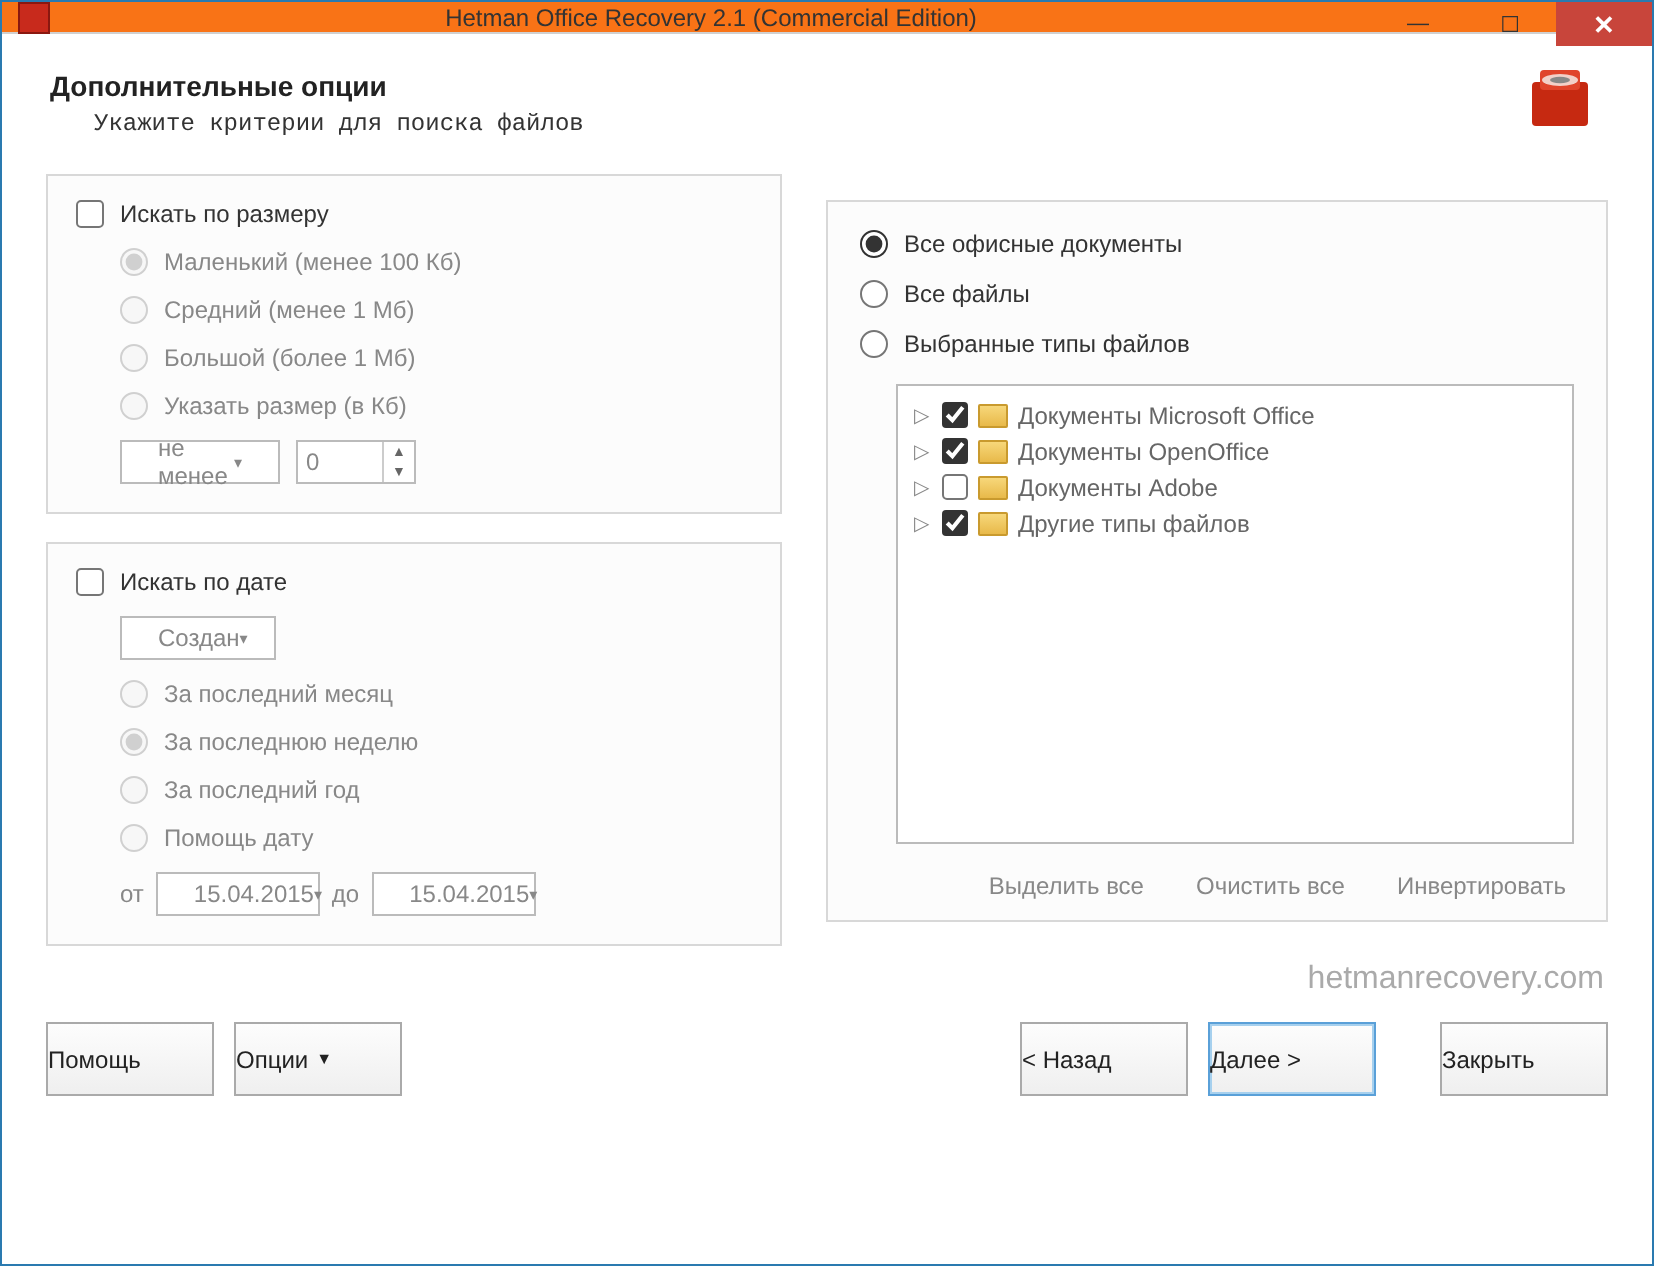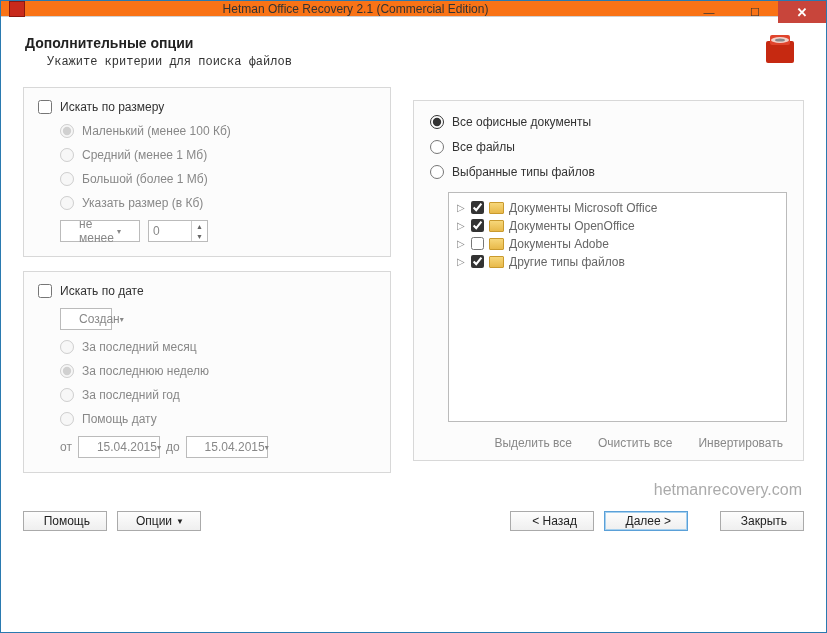--- a/index.html
+++ b/index.html
@@ -20,40 +20,40 @@
 .content { display: flex; padding: 4px 22px 0 22px; gap: 22px; align-items: center; }
 .leftcol { width: 368px; display: flex; flex-direction: column; gap: 14px; }
 .rightcol { flex: 1; display: flex; flex-direction: column; }
 fieldset { border: 1px solid #d8d8d8; background: #fcfcfc; padding: 12px 14px 14px; font-size: 12px; color: #333; }
 .chk-row, .rad-row { display: flex; align-items: center; margin-bottom: 10px; }
 .chk-row input[type=checkbox], .rad-row input[type=radio] { margin-right: 8px; width: 14px; height: 14px; accent-color: #333; }
 fieldset .rad-row { margin-left: 22px; color: #888; }
 fieldset .inputrow { margin-left: 22px; display: flex; gap: 8px; align-items: center; }
 .selectbox, .numbox, .datebox { border: 1px solid #bbb; background: #fff; font-size: 12px; padding: 2px 18px; height: 22px; display: inline-flex; align-items: center; color: #888; }
 .selectbox { width: 80px; justify-content: space-between; }
-.selectbox.date { width: 52px; }
+.selectbox.date { width: 78px; }
 .numbox { width: 60px; padding: 0; }
 .numbox .numval { flex: 1; padding: 0 4px; }
 .numbox .spins { display: flex; flex-direction: column; width: 16px; }
 .numbox .spins span { height: 10px; font-size: 7px; display:flex; align-items:center; justify-content:center; border-left:1px solid #ccc; color:#666; }
 .datebox { width: 82px; justify-content: space-between; }
 .daterow { margin-left: 22px; display:flex; gap:6px; align-items:center; color:#888; font-size:12px; margin-top:4px; }
 .rightbox { border: 1px solid #d8d8d8; background: #fcfcfc; padding: 14px 16px 10px; font-size: 12px; flex:1; display:flex; flex-direction:column; }
 .rightbox .rad-row { margin-left: 0; color: #333; margin-bottom: 11px; }
 .tree { border: 1px solid #bbb; background: #fff; flex:1; padding: 6px 8px; margin: 2px 0 8px 18px; min-height: 230px; }
 .tree-row { display: flex; align-items: center; font-size: 12px; color: #666; padding: 2px 0; gap: 5px; }
 .tree-row .exp { width: 9px; color: #888; font-size: 10px; }
 .tree-row input[type=checkbox] { width: 13px; height: 13px; accent-color: #333; }
 .tree-row .folder { width: 15px; height: 12px; display:inline-block; background: linear-gradient(#f7d77a, #e8b94a); border-radius: 1px; border: 1px solid #c99a2e; }
 .linkrow { display:flex; justify-content:flex-end; gap: 26px; font-size: 12px; color: #888; padding: 6px 4px 0 0; }
 .linkrow span { cursor: pointer; }
 .brandlink { text-align: right; font-size: 16px; color: #aaa; padding: 8px 24px 0 0; }
 .footer { display: flex; align-items: center; padding: 12px 22px 16px; gap: 10px; }
 .footer .spacer { flex: 1; }
-.btn { border: 1px solid #aaa; background: linear-gradient(#fdfdfd,#efefef); font-size: 12px; color: #222; padding: 4px 16px; width: 84px; text-align: center; cursor: pointer; display:inline-flex; align-items:center; justify-content:flex-end; gap:4px; height: 20px; }
+.btn { border: 1px solid #aaa; background: linear-gradient(#fdfdfd,#efefef); font-size: 12px; color: #222; padding: 4px 0; width: 84px; text-align: center; cursor: pointer; display:inline-flex; align-items:center; justify-content:flex-start; gap:4px; height: 37px; }
 .btn.selected { border: 1px solid #5aa0d8; box-shadow: 0 0 0 1px #a6d0ee inset; }
 .chev { font-size: 8px; }
 </style>
 </head>
 <body>
 
 <div class="titlebar">
   <div class="app-icon"></div>
   <div class="title">Hetman Office Recovery 2.1 (Commercial Edition)</div>
   <div class="winbtns">

